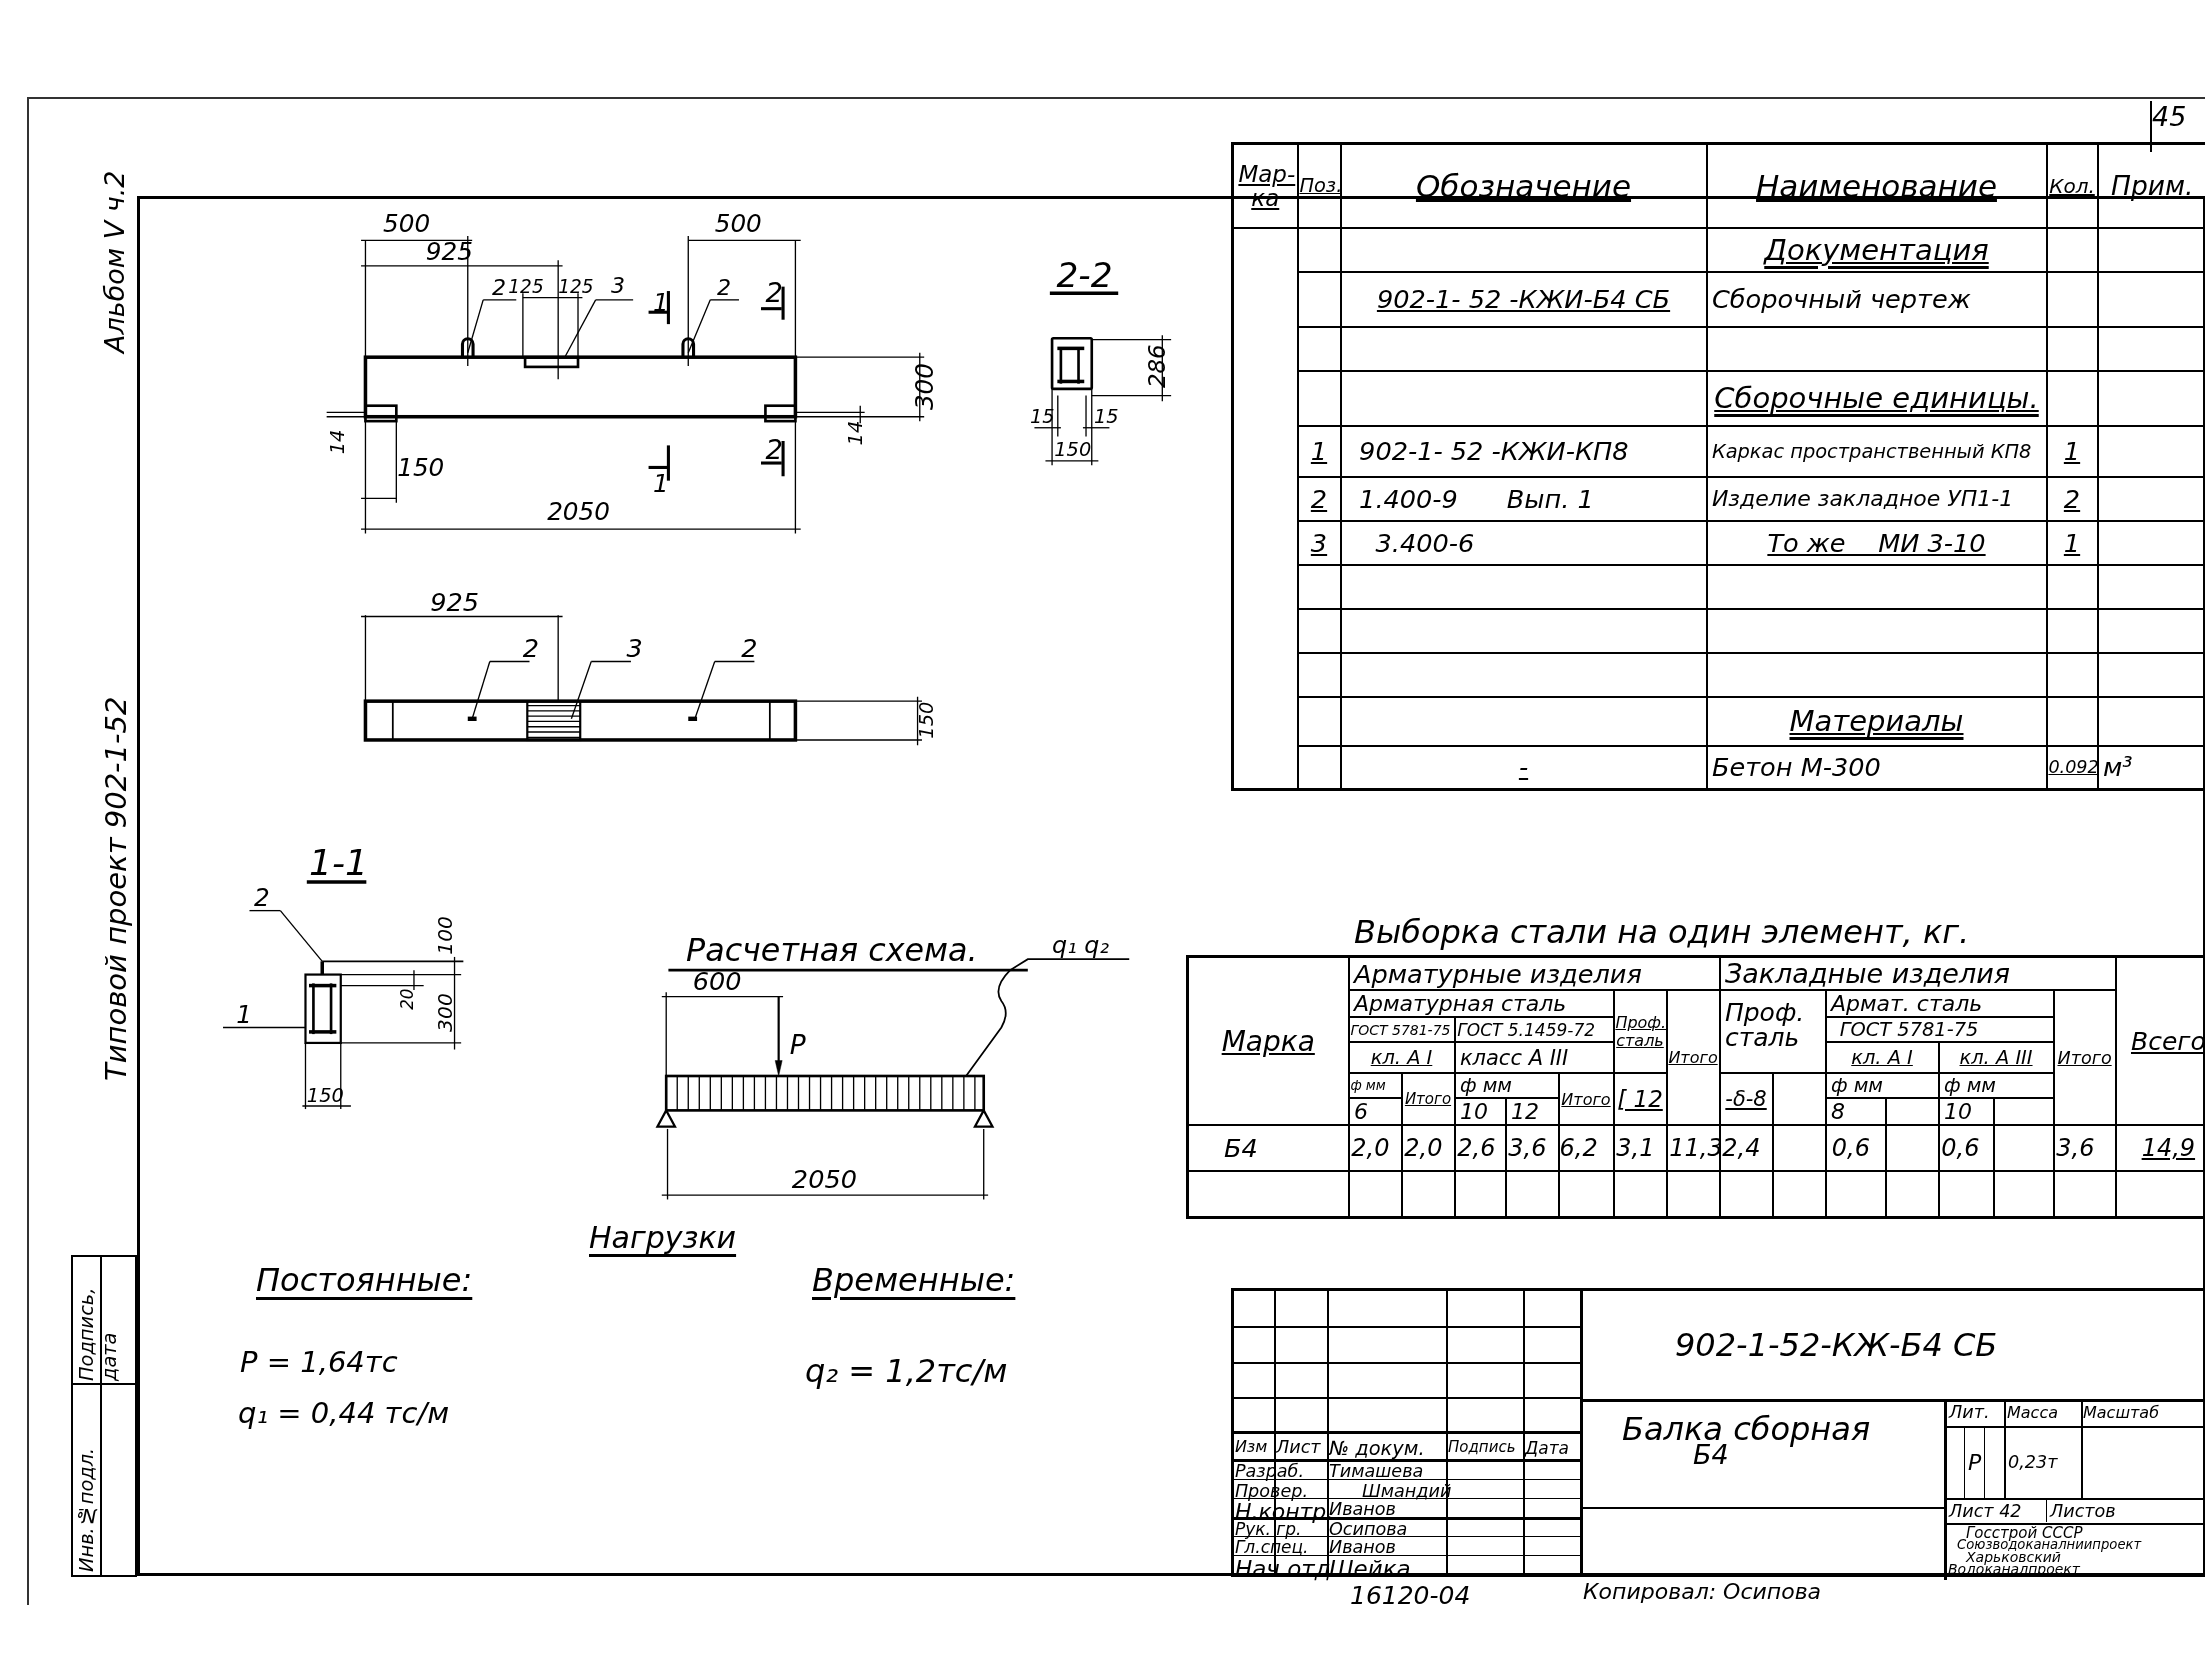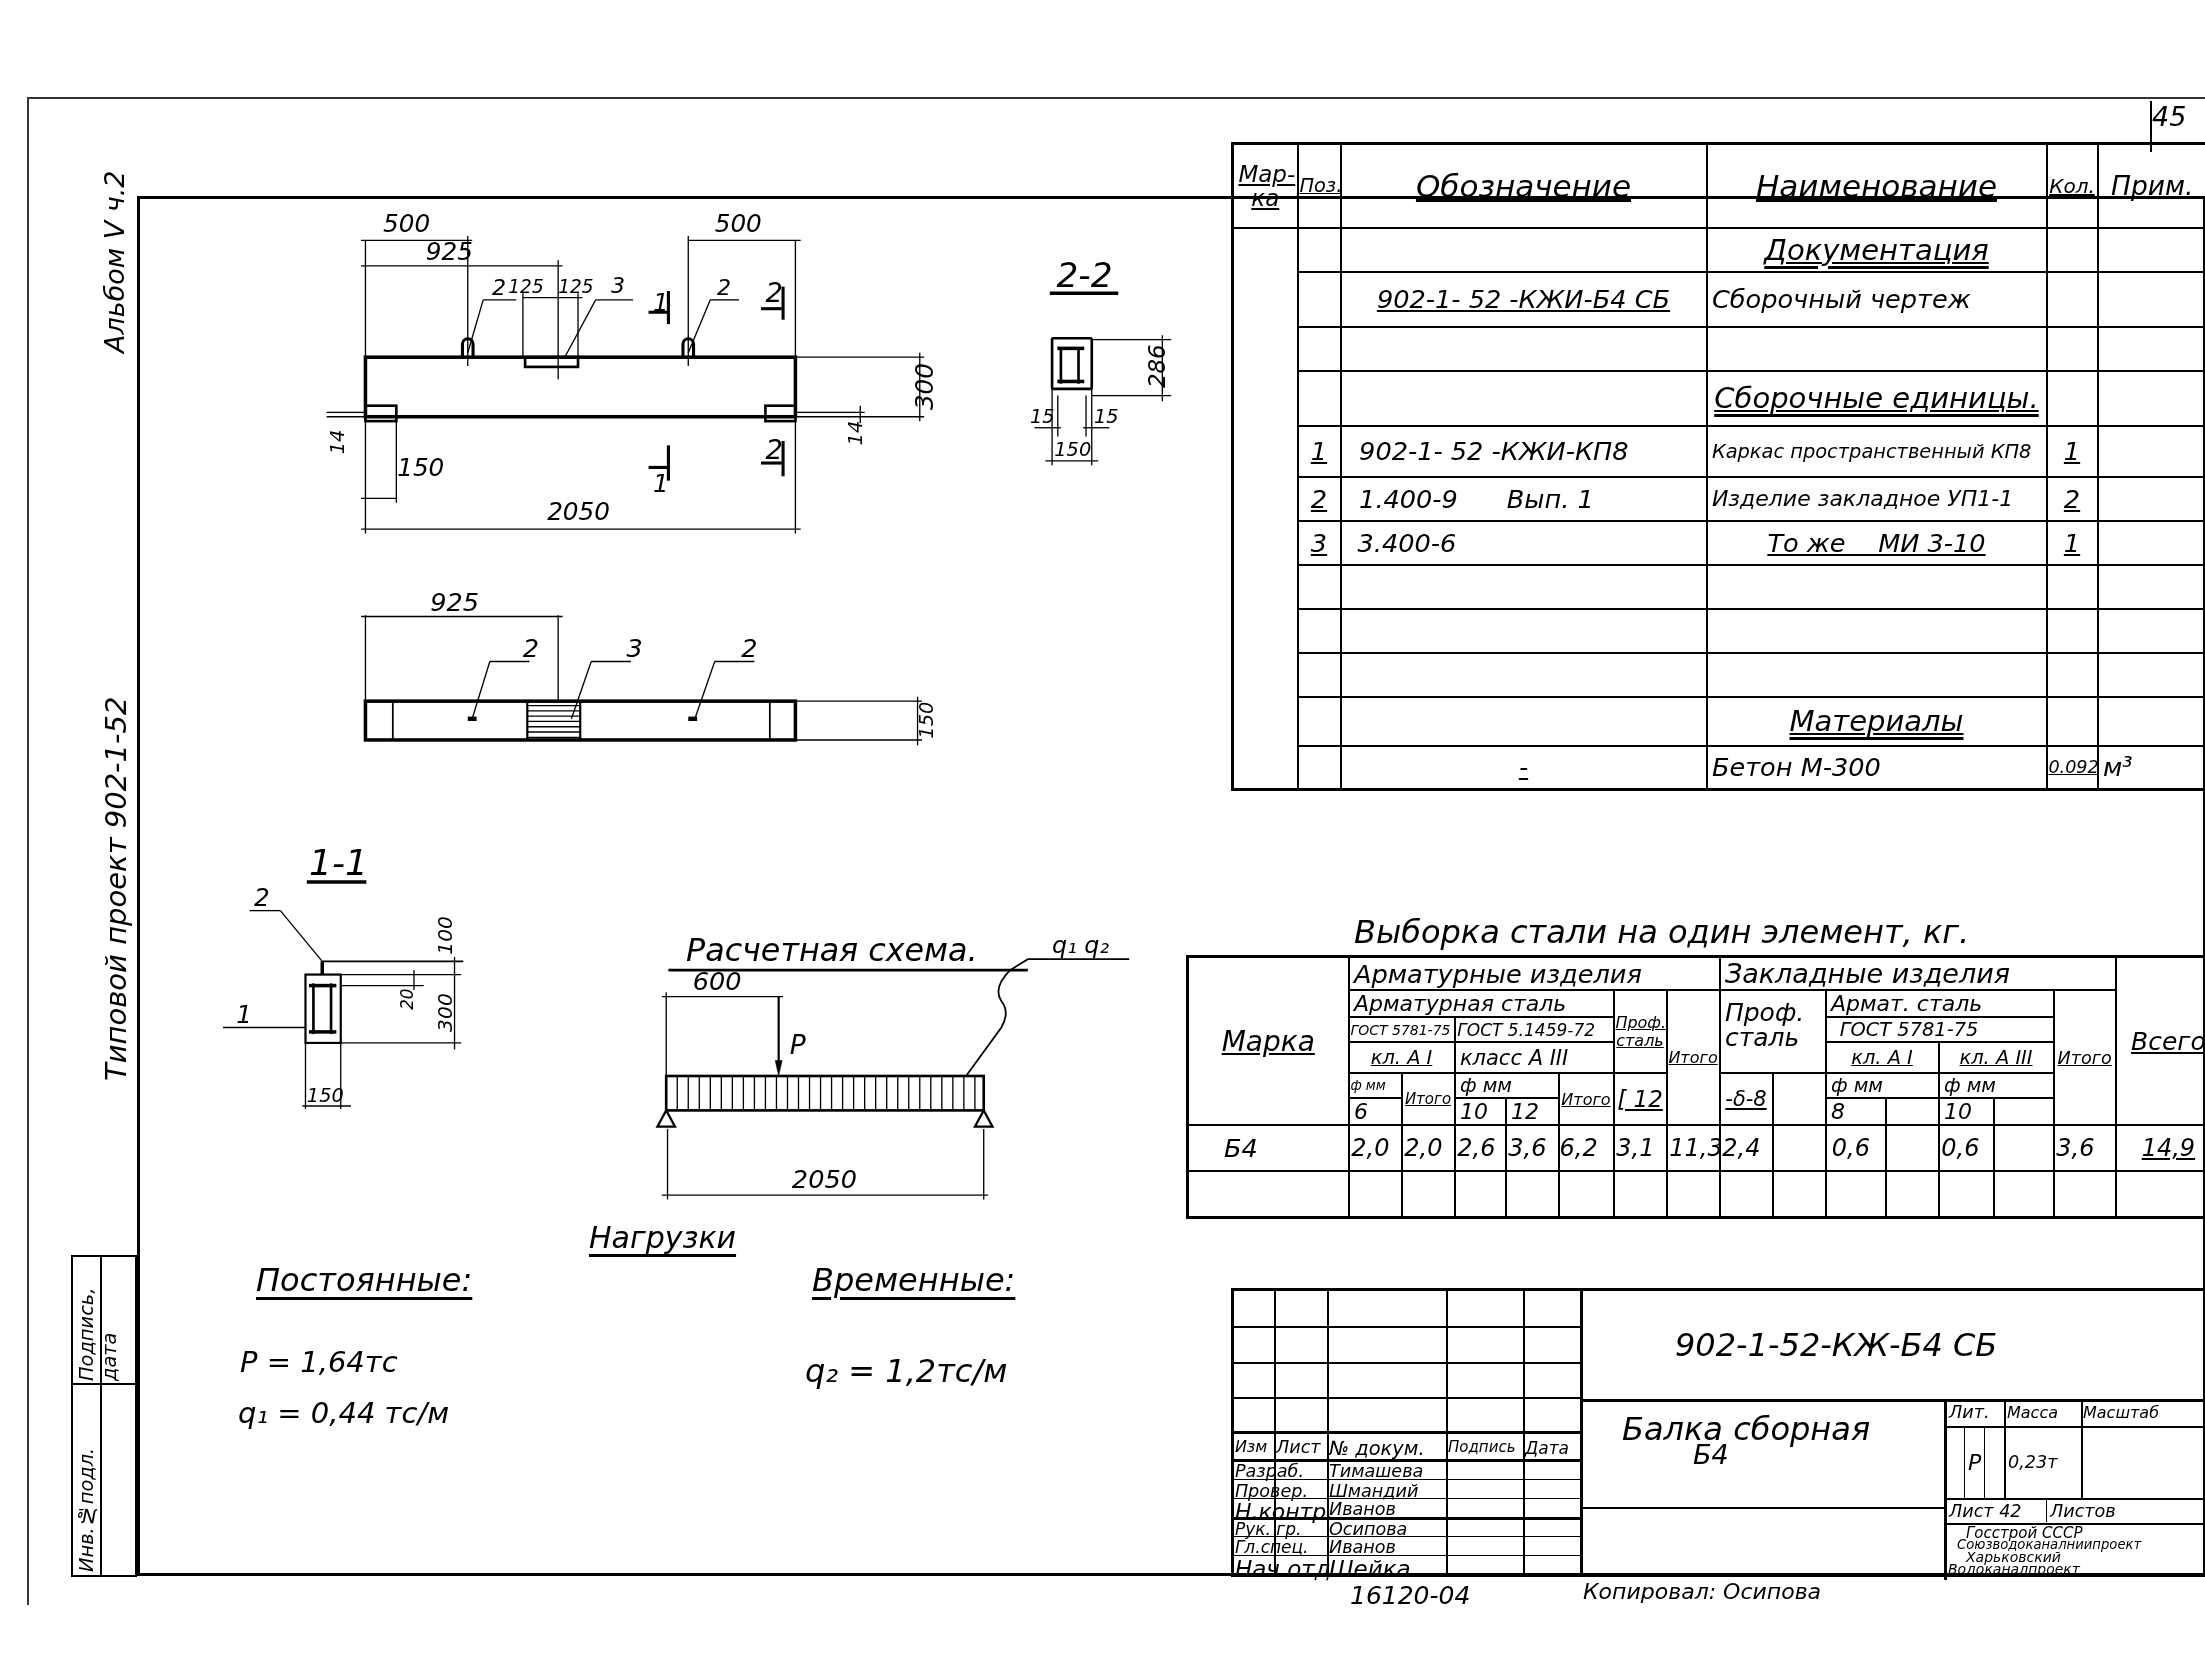--- a/index.html
+++ b/index.html
@@ -94,21 +94,21 @@
   </tr>
   <tr style="height:44px;">
     <td class="c">2</td>
     <td style="padding-left:17.6px; white-space:pre;">1.400-9      Вып. 1</td>
     <td style="font-size:22px;">Изделие закладное УП1-1</td>
     <td class="c">2</td>
     <td></td>
   </tr>
   <tr style="height:44px;">
     <td class="c">3</td>
-    <td style="padding-left:16px;">3.400-6</td>
+    <td style="padding-left:34px;">3.400-6</td>
     <td class="c" style="white-space:pre;">То же    МИ 3-10</td>
     <td class="c">1</td>
     <td></td>
   </tr>
   <tr style="height:44px;">
         <td></td>
         <td></td>
         <td></td>
         <td></td>
         <td></td>
@@ -272,21 +272,21 @@
 
   <div class="abs hw" style="left:0.9px; top:146px; font-size:16px;">Изм</div>
   <div class="abs hw" style="left:42px; top:146px; font-size:17.6px;">Лист</div>
   <div class="abs hw" style="left:95px; top:146px; font-size:19.4px;">№ докум.</div>
   <div class="abs hw" style="left:214px; top:147px; font-size:15px;">Подпись</div>
   <div class="abs hw" style="left:291px; top:147px; font-size:17px;">Дата</div>
 
   <div class="abs hw" style="left:0.9px; top:170px; font-size:17.6px;">Разраб.</div>
   <div class="abs hw" style="left:95px; top:170px; font-size:17.6px;">Тимашева</div>
   <div class="abs hw" style="left:0.9px; top:190px; font-size:17.6px;">Провер.</div>
-  <div class="abs hw" style="left:95px; top:190px; font-size:17.6px;">Шмандий</div>
+  <div class="abs hw" style="left:95px; top:190px; font-size:17.6px;padding-left:33px;">Шмандий</div>
   <div class="abs hw" style="left:0.9px; top:208px; font-size:22px;">Н.контр.</div>
   <div class="abs hw" style="left:95px; top:208px; font-size:17.6px;">Иванов</div>
   <div class="abs hw" style="left:0.9px; top:228px; font-size:17px;">Рук. гр.</div>
   <div class="abs hw" style="left:95px; top:228px; font-size:17.6px;">Осипова</div>
   <div class="abs hw" style="left:0.9px; top:246px; font-size:17px;">Гл.спец.</div>
   <div class="abs hw" style="left:95px; top:246px; font-size:17.6px;">Иванов</div>
   <div class="abs hw" style="left:0.9px; top:265px; font-size:23px;">Нач.отд.</div>
   <div class="abs hw" style="left:95px; top:265px; font-size:23px;">Шейка</div>
 
   <div class="line" style="left:348px; top:108px; width:623px; height:2.6px;"></div>

